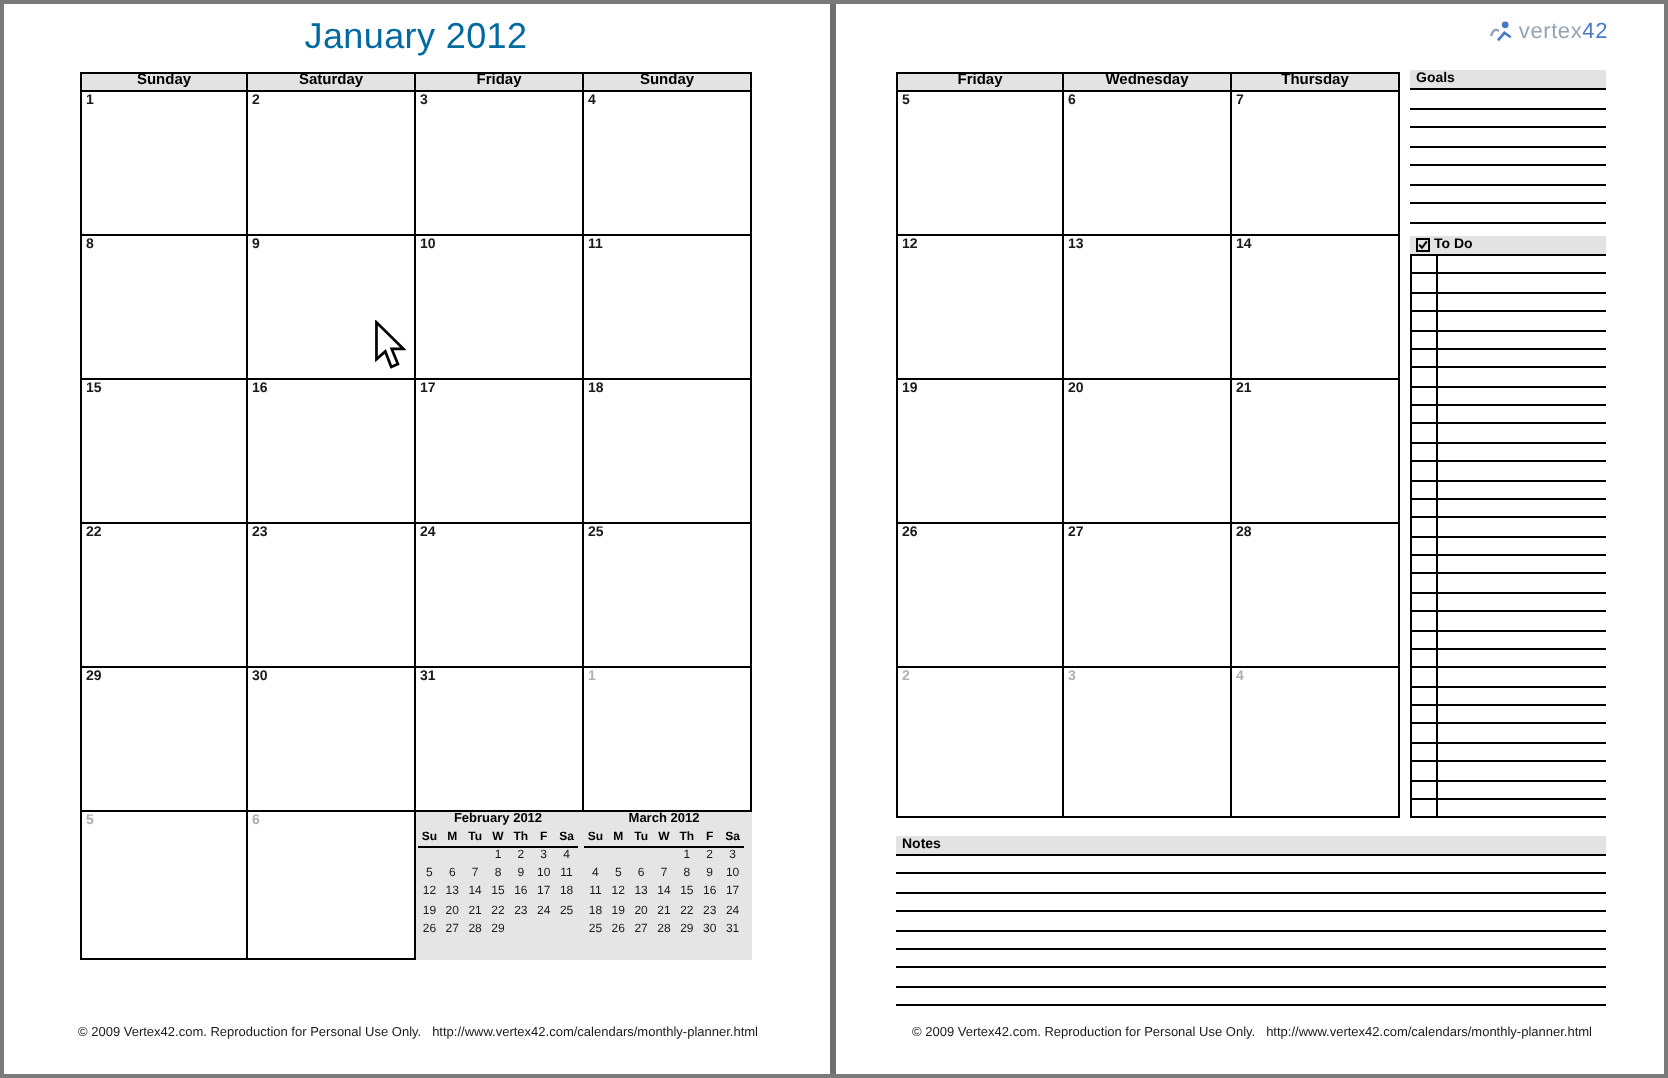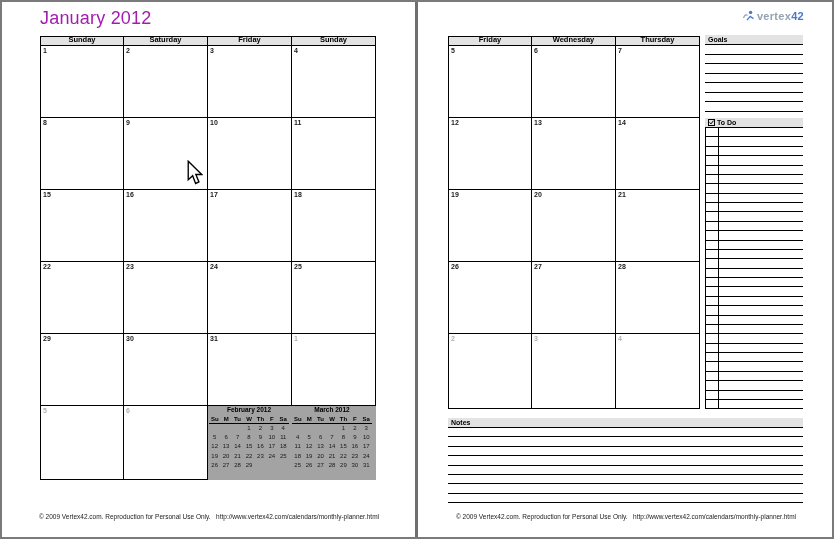--- a/index.html
+++ b/index.html
@@ -9,26 +9,26 @@
     -webkit-font-smoothing:antialiased;
   }
   .frame{position:absolute;inset:0;border:2px solid #7a7a7a;box-sizing:border-box;pointer-events:none;z-index:50;}
   .divider{position:absolute;left:415px;top:0;width:3px;height:539px;background:#6f6f6f;z-index:40;}
 
   .page{position:absolute;top:0;height:539px;}
   .page-left{left:0;width:415px;}
   .page-right{left:418px;width:416px;}
 
   .month-title{
-    position:absolute;left:40px;top:7px;width:336px;
-    font-size:18px;line-height:22px;color:#a21caf;letter-spacing:.2px;
+    position:absolute;left:40px;top:7px;width:336px;text-align:center;
+    font-size:18px;line-height:22px;color:#0369a1;letter-spacing:.2px;
   }
 
   
-  .cal-grid{position:absolute;display:grid;background:#a3a3a3;}
+  .cal-grid{position:absolute;display:grid;background:#e5e5e5;}
   #left-grid{left:40px;top:36px;grid-template-columns:repeat(4,84px);grid-template-rows:10px repeat(5,72px) 74px;}
   #right-grid{left:30px;top:36px;grid-template-columns:repeat(3,84px);grid-template-rows:10px repeat(4,72px) 75px;}
   .hcell{
     box-sizing:border-box;background:var(--header-bg,#e3e3e3);
     border:1.5px solid #000;border-left:none;
     font-weight:bold;font-size:7.5px;line-height:6.5px;text-align:center;color:#000;
     overflow:visible;
   }
   .hcell.c0{border-left:1.5px solid #000;}
   .dcell{box-sizing:border-box;border-right:1.5px solid #000;border-bottom:1.5px solid #000;position:relative;background:#fff;}
@@ -62,21 +62,21 @@
   .todo-row{box-sizing:border-box;height:9.38px;border-bottom:1.5px solid #000;position:relative;}
   .todo-chk{position:absolute;left:0;top:0;bottom:0;width:12px;border-right:1.5px solid #000;}
 
   
   .footer{position:absolute;top:513px;display:flex;justify-content:space-between;font-size:6.5px;color:#1a1a1a;}
   .page-left .footer{left:39px;width:340px;}
   .page-right .footer{left:38px;width:340px;}
 
   
   .logo{position:absolute;top:9px;right:30px;display:flex;align-items:center;gap:2px;}
-  .logo-text{font-size:11px;font-weight:bold;color:var(--logo-grey,#93a3b4);letter-spacing:.3px;}
+  .logo-text{font-size:11px;font-weight:normal;color:var(--logo-grey,#93a3b4);letter-spacing:.3px;}
   .logo-text .num{color:var(--logo-blue,#4679c8);}
 
   .cursor{position:absolute;left:187px;top:160px;z-index:60;}
 </style>
 </head>
 <body>
 
 <div class="page page-left">
   <div class="month-title">January 2012</div>
 

